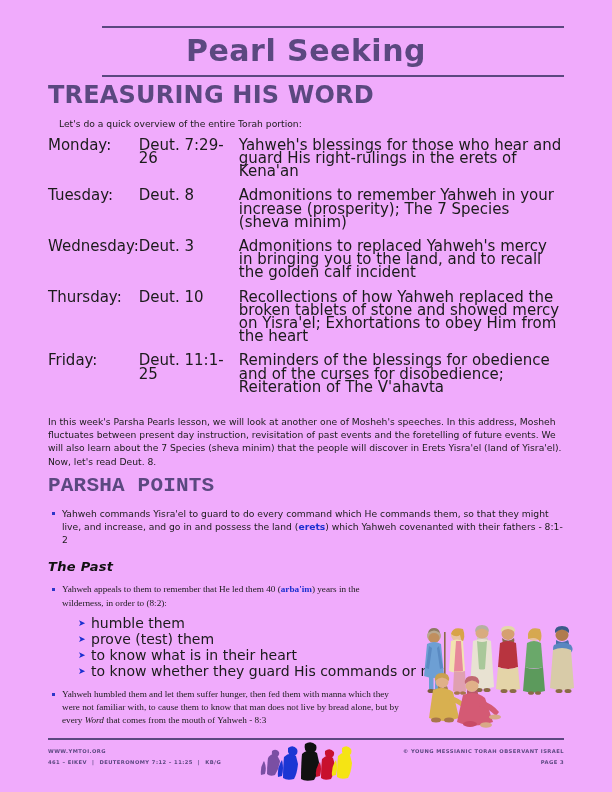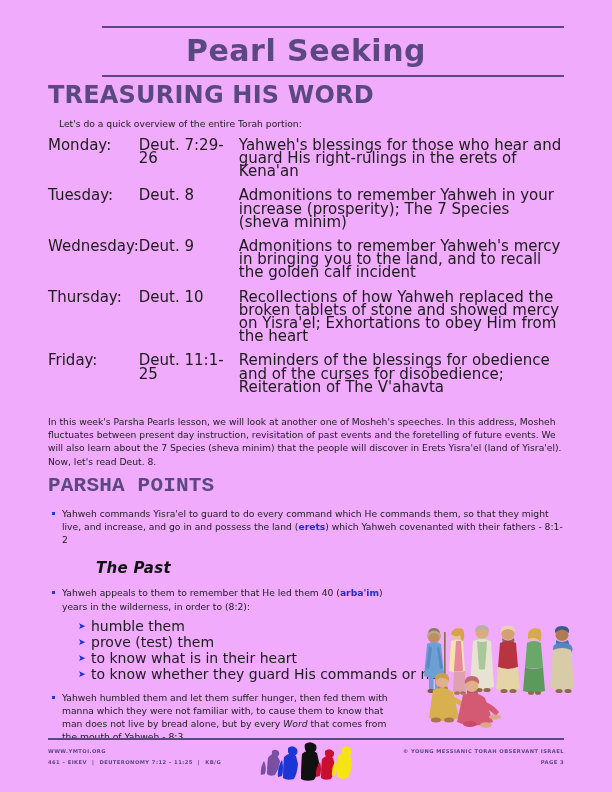--- a/index.html
+++ b/index.html
@@ -115,27 +115,26 @@
     color: #1b1b1b;
   }
 
   .hebrew-term {
     color: #1a2fd0;
     font-weight: bold;
   }
   .ital { font-style: italic; }
 
   .sub-heading {
-    font-size: 15px;
+    font-size: 13px;
     font-weight: bold;
     font-style: italic;
     color: #111111;
     margin-top: 13px;
     letter-spacing: 0.3px;
-    margin-left: 48px;
   }
 
   
   .arrow-list { margin-top: 7px; padding-left: 30px; }
   .arrow-row {
     display: flex;
     align-items: flex-start;
     margin-bottom: 3px;
   }
   .arrow-mark {
@@ -145,21 +144,21 @@
     font-size: 9px;
     line-height: 13.2px;
   }
   .arrow-text {
     flex: 1 1 auto;
     font-size: 14px;
     line-height: 13.2px;
     color: #1b1b1b;
   }
 
-  .narrow-block { width: 355px; }
+  .narrow-block { width: 355px; font-family: Liberation Serif, serif; }
 
   
   .illustration {
     position: absolute;
     right: 24px;
     bottom: 50px;
     width: 168px;
     height: 118px;
   }
 
@@ -225,22 +224,22 @@
         <td class="col-ref">Deut. 7:29-26</td>
         <td class="col-desc">Yahweh's blessings for those who hear and guard His right-rulings in the erets of Kena'an</td>
       </tr>
       <tr>
         <td class="col-day">Tuesday:</td>
         <td class="col-ref">Deut. 8</td>
         <td class="col-desc">Admonitions to remember Yahweh in your increase (prosperity); The 7 Species (sheva minim)</td>
       </tr>
       <tr>
         <td class="col-day">Wednesday:</td>
-        <td class="col-ref">Deut. 9</td>
-        <td class="col-desc">Admonitions to remember Yahweh's mercy in bringing you to the land, and to recall the golden calf incident</td>
+        <td class="col-ref">Deut. 3</td>
+        <td class="col-desc">Admonitions to replaced Yahweh's mercy in bringing you to the land, and to recall the golden calf incident</td>
       </tr>
       <tr>
         <td class="col-day">Thursday:</td>
         <td class="col-ref">Deut. 10</td>
         <td class="col-desc">Recollections of how Yahweh replaced the broken tablets of stone and showed mercy on Yisra'el; Exhortations to obey Him from the heart</td>
       </tr>
       <tr>
         <td class="col-day">Friday:</td>
         <td class="col-ref">Deut. 11:1-25</td>
         <td class="col-desc">Reminders of the blessings for obedience and of the curses for disobedience; Reiteration of The V'ahavta</td>

